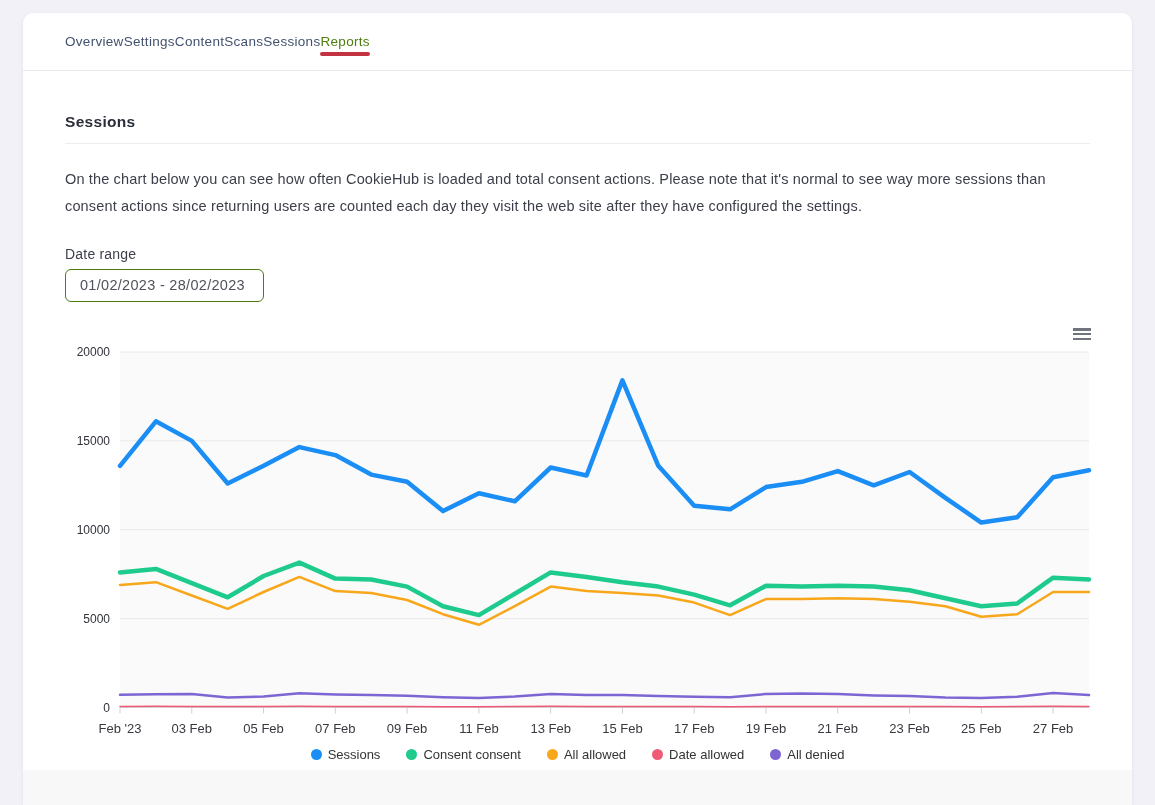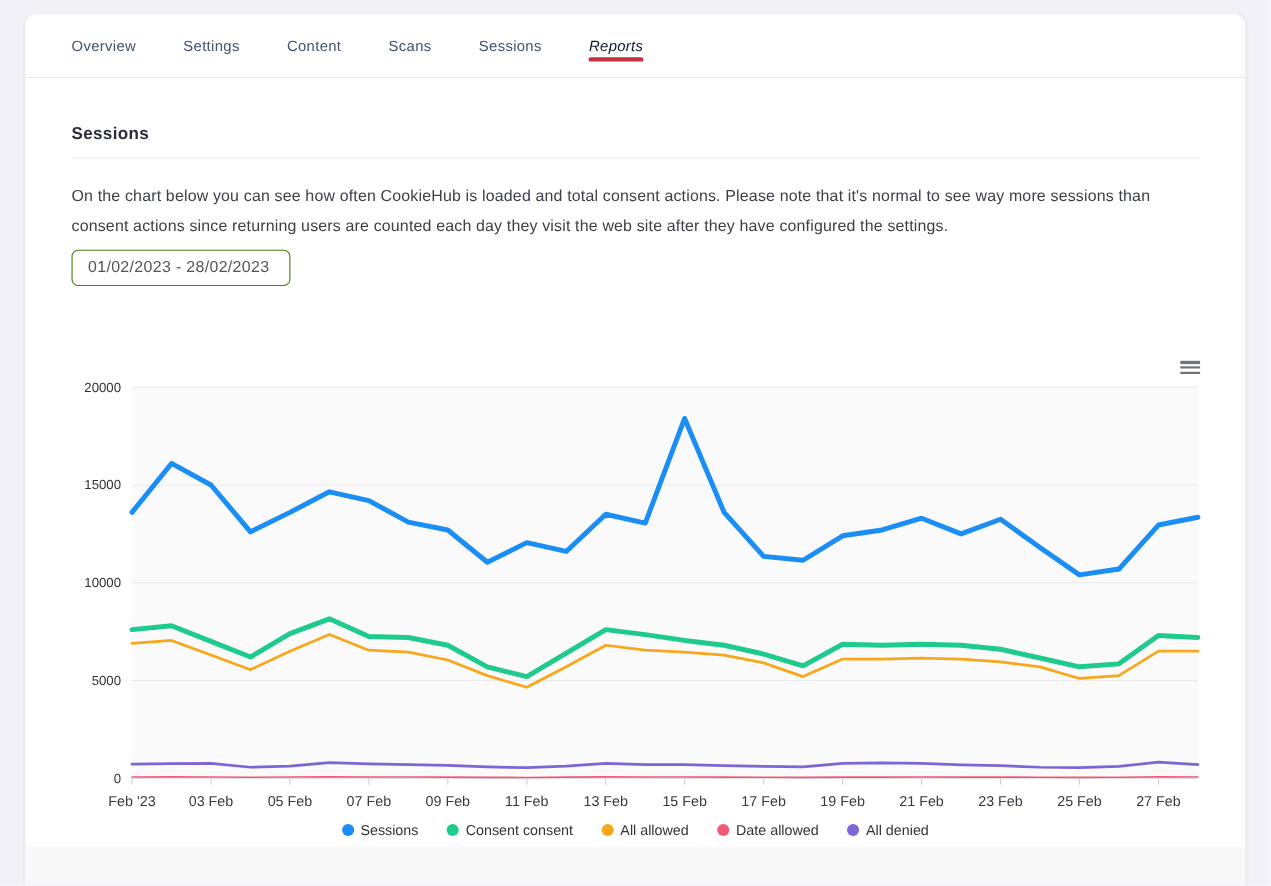--- a/index.html
+++ b/index.html
@@ -10,29 +10,29 @@
     position:relative;
   }
   .card {
     position:absolute; left:23px; top:13px; width:1109px; height:792px;
     background:#ffffff; border-radius:10px 10px 0 0;
     box-shadow:0 1px 4px rgba(40,40,60,0.07);
   }
   
   .tabbar {
     display:flex; align-items:stretch; height:58px;
-    padding:16px 42px; gap:43px;
+    padding:16px 42px; 
     border-bottom:1px solid #e9e9ef;
   }
   .tab {
     display:flex; align-items:center; position:relative;
     font-size:13.5px; letter-spacing:0.3px; color:#42526e;
     cursor:pointer; white-space:nowrap;
   }
-  .tab.active { color:#0f172a;font-style:italic; }
+  .tab.active { color:#4d7c0f; }
   .tab.active::after {
     content:""; position:absolute; left:0; right:0; bottom:-2px;
     height:4px; background:#c33240; border-radius:2px;
   }
   
   .content { padding:0 42px; }
   .section-title {
     margin-top:42px; font-size:15.5px; font-weight:700;
     color:#2b2e3a; letter-spacing:0.3px;
   }
@@ -82,20 +82,21 @@
       <div class="tab">Content</div>
       <div class="tab">Scans</div>
       <div class="tab">Sessions</div>
       <div class="tab active">Reports</div>
     </nav>
 
   <div class="content">
     <h2 class="section-title">Sessions</h2>
     <hr class="divider">
     <p class="description">On the chart below you can see how often CookieHub is loaded and total consent actions. Please note that it's normal to see way more sessions than consent actions since returning users are counted each day they visit the web site after they have configured the settings.</p>
+    <div class="daterange-label">Date range</div>
     <input class="daterange-input" type="text" readonly="" value="01/02/2023 - 28/02/2023" style="">
   </div>
 
   <div class="chart-wrap">
     <svg id="chart-svg" width="1030" height="424" viewBox="0 0 1030 424" xmlns="http://www.w3.org/2000/svg">
         <rect x="57" y="34" width="969" height="355.5" fill="#fafafa"></rect>
         <line x1="57" x2="1026" y1="389.5" y2="389.5" stroke="#d5d5db" stroke-width="1"></line>
         <text x="47" y="393.5" text-anchor="end" class="ylabel">0</text>
         <line x1="57" x2="1026" y1="300.625" y2="300.625" stroke="#e9e9ed" stroke-width="1"></line>
         <text x="47" y="304.625" text-anchor="end" class="ylabel">5000</text>

